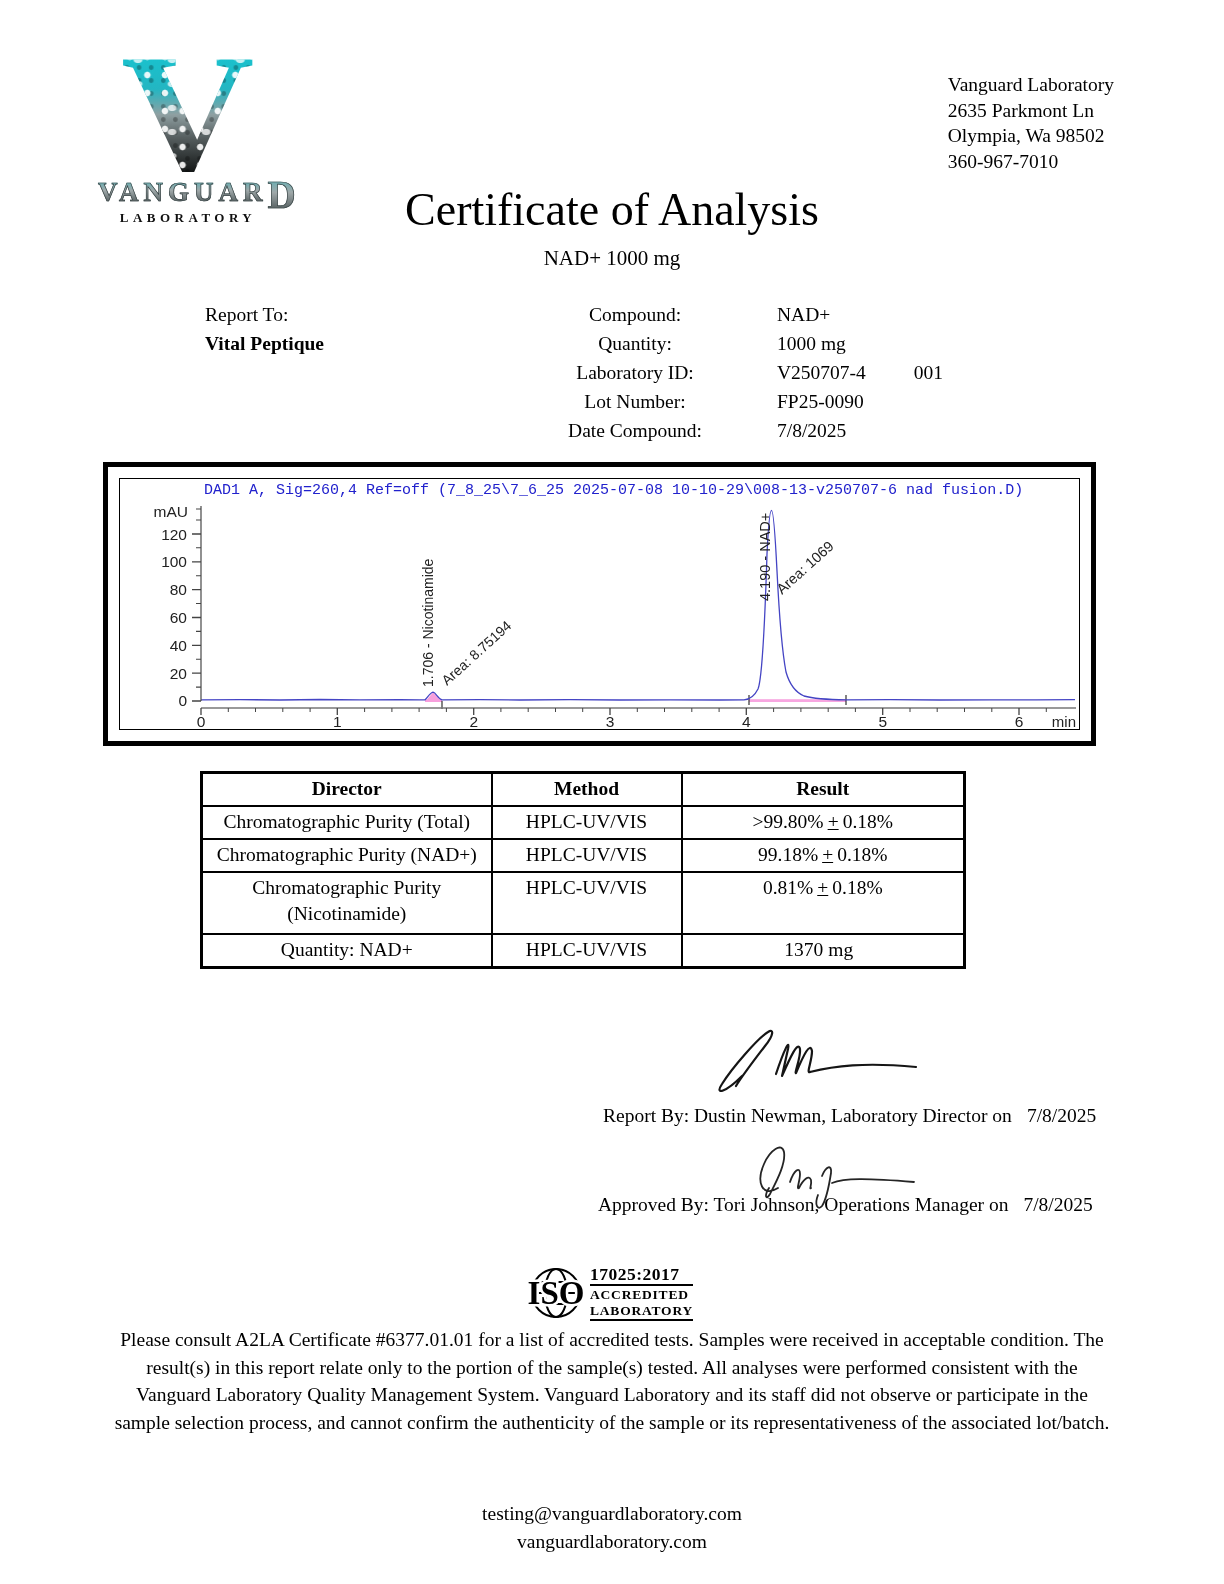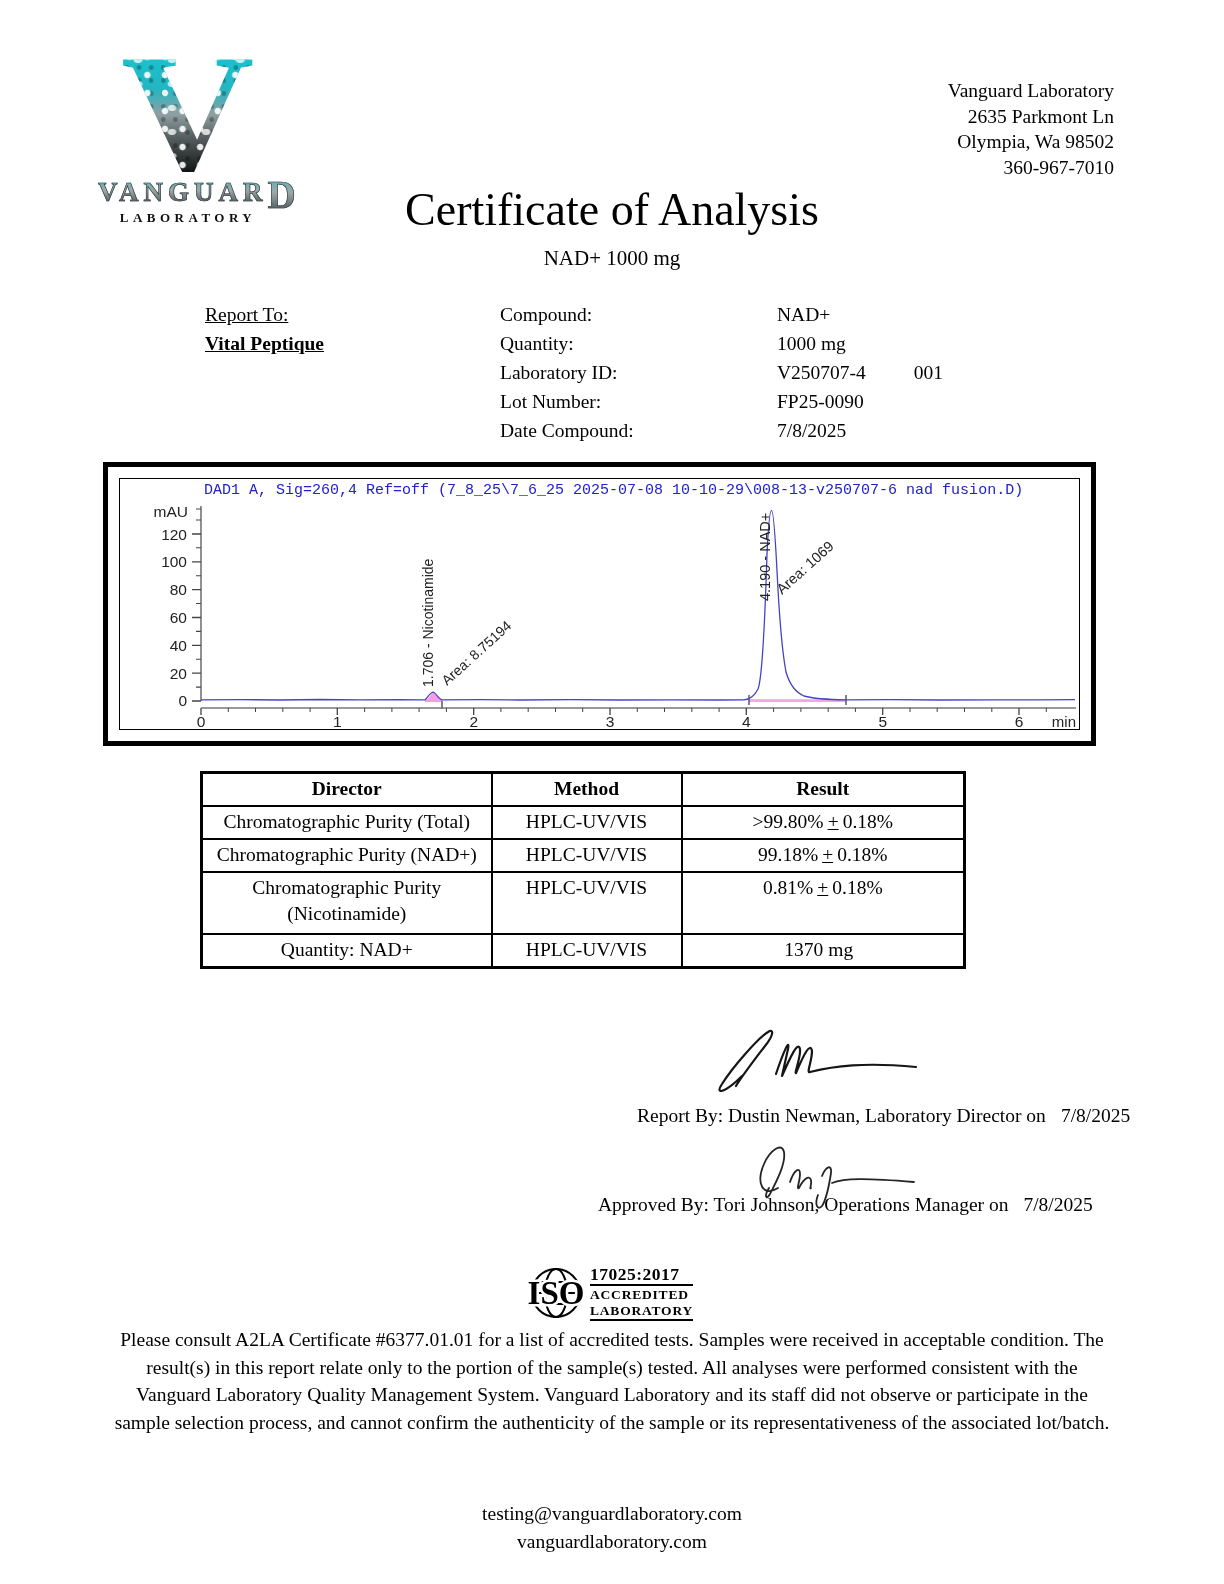--- a/index.html
+++ b/index.html
@@ -29,32 +29,32 @@
   }
   .logo-name-d {
     font-weight:bold; font-size:39px; vertical-align:-7px; letter-spacing:0;
     background:linear-gradient(180deg,#49b2b8 0%,#9fa8a9 45%,#394344 100%);
     -webkit-background-clip:text; background-clip:text; color:transparent;
     -webkit-text-stroke:.7px #3a4647;
   }
   .logo-sub { font-size:13px; letter-spacing:4.5px; color:#101010; margin-top:0px; font-weight:600; }
 
   
-  .address { position:absolute; right:110px; top:78px; text-align:right; font-size:19.5px; line-height:25.5px; }
+  .address { position:absolute; right:110px; top:72px; font-size:19.5px; line-height:25.5px; }
 
   
   .title { position:absolute; left:0; top:182px; width:100%; text-align:center; font-size:46px; line-height:56px; }
   .subtitle { position:absolute; left:0; top:246px; width:100%; text-align:center; font-size:21px; }
 
   
-  .info-left { position:absolute; left:205px; top:300px; font-size:19.5px; line-height:29px;text-decoration:underline; }
+  .info-left { position:absolute; left:205px; top:300px; font-size:19.5px; line-height:29px; }
   .info-left .bold { font-weight:bold; }
   .info-right { position:absolute; left:500px; top:300px; font-size:19.5px; line-height:29px; }
   .info-row { white-space:nowrap; }
-  .info-label { display:inline-block; width:270px; text-align:left; margin-right:7px; }
+  .info-label { display:inline-block; width:270px; text-align:center; margin-right:7px; }
   .info-extra { margin-left:48px; }
 
   
   .chart-frame { position:absolute; left:103px; top:462px; width:993px; height:284px; border:5px solid #000; background:#fff; }
   .chart-inner { position:absolute; left:11px; top:11px; width:961px; height:252px; border:1.5px solid #000; }
   .chart-title { position:absolute; left:84px; top:3px; font-family:Liberation Mono, monospace; font-size:15px; color:#2121cd; white-space:nowrap; }
   .chart-svg { position:absolute; left:0; top:0; }
   .chart-svg text { font-family:"Liberation Sans", sans-serif; fill:#222; }
 
   
@@ -201,21 +201,21 @@
   </tbody>
     </table>
 
   <svg class="sig-svg" style="left:712px; top:1022px;" width="210" height="80" viewBox="0 0 210 80">
     <g stroke="#151515" stroke-width="2.2" fill="none" stroke-linecap="round" stroke-linejoin="round">
       <path d="M30,54 C14,70 2,74 10,62 C20,46 46,16 56,10 C62,6 62,13 53,24 C43,37 30,54 24,64"></path>
       <path d="M64,52 C72,28 78,16 76,27 L70,54 C78,36 86,18 88,27 C89,35 82,52 84,51 C92,32 98,20 100,29 C100,39 94,52 98,50"></path>
       <path d="M98,50 C122,44 152,40 204,45"></path>
     </g>
   </svg>
-  <div class="sig-line" style="left:637px; top:1105px;"><span>Report By: Dustin Newman, Laboratory Director on</span><span class="sig-date">7/8/2025</span></div>
+  <div class="sig-line" style="left:603px; top:1105px;"><span>Report By: Dustin Newman, Laboratory Director on</span><span class="sig-date">7/8/2025</span></div>
 
   <svg class="sig-svg" style="left:742px; top:1138px;" width="180" height="72" viewBox="0 0 180 72">
     <g stroke="#252525" stroke-width="1.8" fill="none" stroke-linecap="round" stroke-linejoin="round">
       <path d="M36,50 C20,60 14,44 22,26 C28,12 40,4 42,14 C44,26 34,44 28,56 C24,63 22,58 27,50"></path>
       <path d="M48,44 C52,32 58,28 58,36 C58,43 54,52 57,50 C61,42 67,36 69,42 C70,47 67,52 69,50"></path>
       <path d="M80,38 C84,28 90,26 89,35 C87,48 84,62 80,68 C76,73 72,67 76,57"></path>
       <path d="M90,45 C102,40 124,40 172,44"></path>
     </g>
   </svg>
   <div class="sig-line" style="left:598px; top:1194px;"><span>Approved By: Tori Johnson, Operations Manager on</span><span class="sig-date">7/8/2025</span></div>

